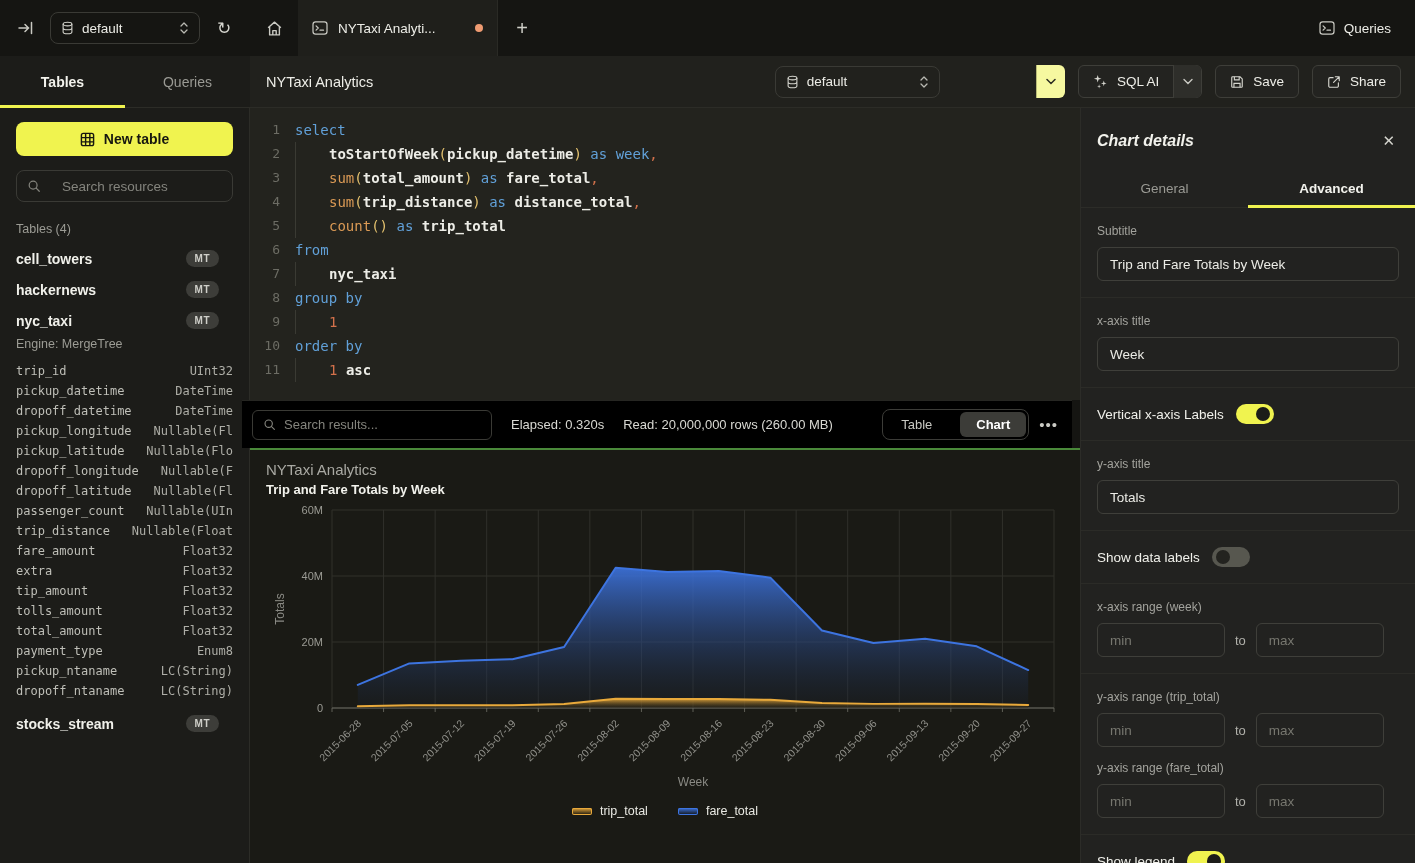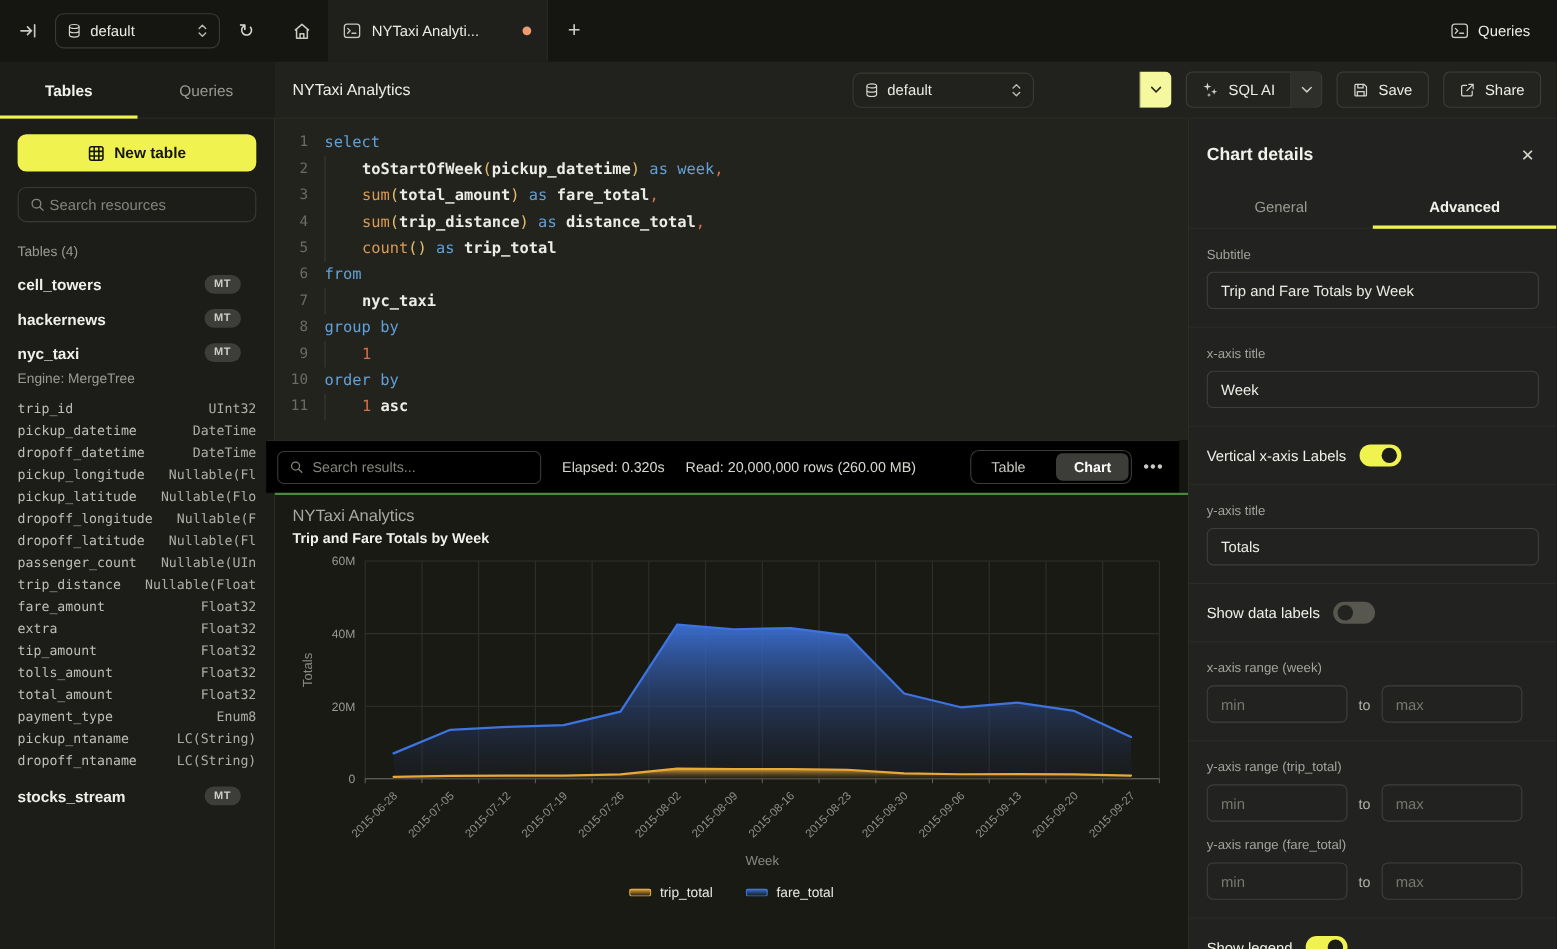--- a/index.html
+++ b/index.html
@@ -37,21 +37,21 @@
   .btn { display:flex; align-items:center; gap:9px; height:33px; border:1px solid #3E3E39; border-radius:6px; background:#232320; padding:0 14px; font-size:13.5px; color:#EDEDE7; cursor:pointer; }
   #run-btn { display:flex; height:33px; border-radius:6px; overflow:hidden; cursor:pointer; }
   #run-main { display:flex; align-items:center; gap:9px; background:#F0F34F; color:#1A1A15; font-weight:bold; padding:0 17px; font-size:14px;margin-top:39px; }
   #run-caret { width:29px; background:#F6F8A0; border-left:1px solid rgba(0,0,0,.25); display:flex; align-items:center; justify-content:center; color:#2A2A22; }
   .split-caret { width:28px; align-self:stretch; border-left:1px solid #3E3E39; background:#2E2E2A; display:flex; align-items:center; justify-content:center; margin:-1px -14px -1px 5px; border-radius:0 6px 6px 0; }
   #sqlai-btn { padding-right:14px; }
 
   
   #sidebar { position:absolute; left:0; top:108px; width:250px; height:755px; background:#1C1C19; border-right:1px solid #2C2C27; padding:14px 16px; }
   #new-table-btn { width:100%; height:34px; background:#F0F34F; border:none; border-radius:8px; color:#16160F; font-weight:bold; font-size:14px; display:flex; align-items:center; justify-content:center; gap:9px; cursor:pointer; }
-  #sidebar-search { margin-top:14px; width:100%; height:32px; border:1px solid #3A3A35; border-radius:8px; display:flex; align-items:center; gap:4px; padding:0 10px; color:#84847D; }
+  #sidebar-search { margin-top:14px; width:100%; height:32px; border:1px solid #3A3A35; border-radius:8px; display:flex; align-items:center; gap:21px; padding:0 10px; color:#84847D; }
   #sidebar-search input { background:transparent; border:none; outline:none; color:#D8D8D2; font-size:13.5px; width:100%; font-family:"Liberation Sans",sans-serif; }
   #sidebar-search input::placeholder { color:#84847D; }
   #tables-title { margin:20px 0 4px 0; font-size:12.5px; color:#9C9C95; }
   .table-row { display:flex; align-items:center; margin-top:14px; cursor:pointer; }
   .table-row .tname { font-size:14px; font-weight:bold; color:#F0F0EA; flex:1; }
   .mt-badge { background:#3D3D39; color:#CFCFC9; font-size:10px; font-weight:bold; border-radius:10px; padding:3px 9px; margin-right:14px; letter-spacing:.5px; }
   .engine-line { margin-top:8px; font-size:12.5px; color:#9C9C95; }
   #columns-list { margin-top:10px; }
   .col-row { display:flex; justify-content:space-between; height:20px; line-height:20px; font-size:12px; white-space:nowrap; overflow:hidden; }
   .col-row .cname { color:#BFBFB8;text-align:right; }
@@ -87,21 +87,21 @@
   #chart-subtitle { position:absolute; left:16px; top:32px; font-size:13px; font-weight:bold; color:#F2F2EC; }
   #chart-svg-holder { position:absolute; left:10px; top:50px; width:800px; height:300px; }
   #chart-legend { position:absolute; left:0; top:354px; width:100%; display:flex; justify-content:center; gap:30px; }
   .legend-item { display:flex; align-items:center; gap:8px; cursor:pointer; }
   .legend-swatch { width:20px; height:7px; border-radius:2px; }
   .legend-label { font-size:12.5px; color:#E8E8E2; }
 
   
   #right-panel { position:absolute; left:1080px; top:108px; width:335px; height:755px; background:#222220; border-left:1px solid #2C2C28; overflow:hidden; }
   #panel-head { display:flex; align-items:center; padding:24px 20px 20px 16px; }
-  #panel-title { font-size:16px; font-weight:bold; color:#F2F2EC; flex:1; }
+  #panel-title { font-size:16px; font-weight:bold; color:#F2F2EC; flex:1;font-style:italic; }
   #panel-close { color:#D6D6CF; font-size:15px; cursor:pointer; }
   #panel-tabs { display:flex; height:38px; border-bottom:1px solid #2C2C28; }
   .panel-tab { width:50%; display:flex; align-items:center; justify-content:center; font-size:13.5px; color:#9A9A94; cursor:pointer; position:relative; }
   .panel-tab.active { color:#F2F2EC; font-weight:bold; }
   .panel-tab.active::after { content:""; position:absolute; left:0; right:0; bottom:-1px; height:3px; background:#F0F34F; }
   .section { padding:16px 16px; border-bottom:1px solid #2B2B27; }
   .section.no-border { border-bottom:none; padding-bottom:6px; }
   .fld-label { font-size:12px; color:#A3A39D; margin-bottom:9px; }
   .fld-input { width:100%; height:34px; background:transparent; border:1px solid #3F3F3A; border-radius:6px; color:#ECECE6; font-size:13.5px; padding:0 12px; font-family:"Liberation Sans",sans-serif; outline:none; }
   .fld-input::placeholder { color:#77776F; }

